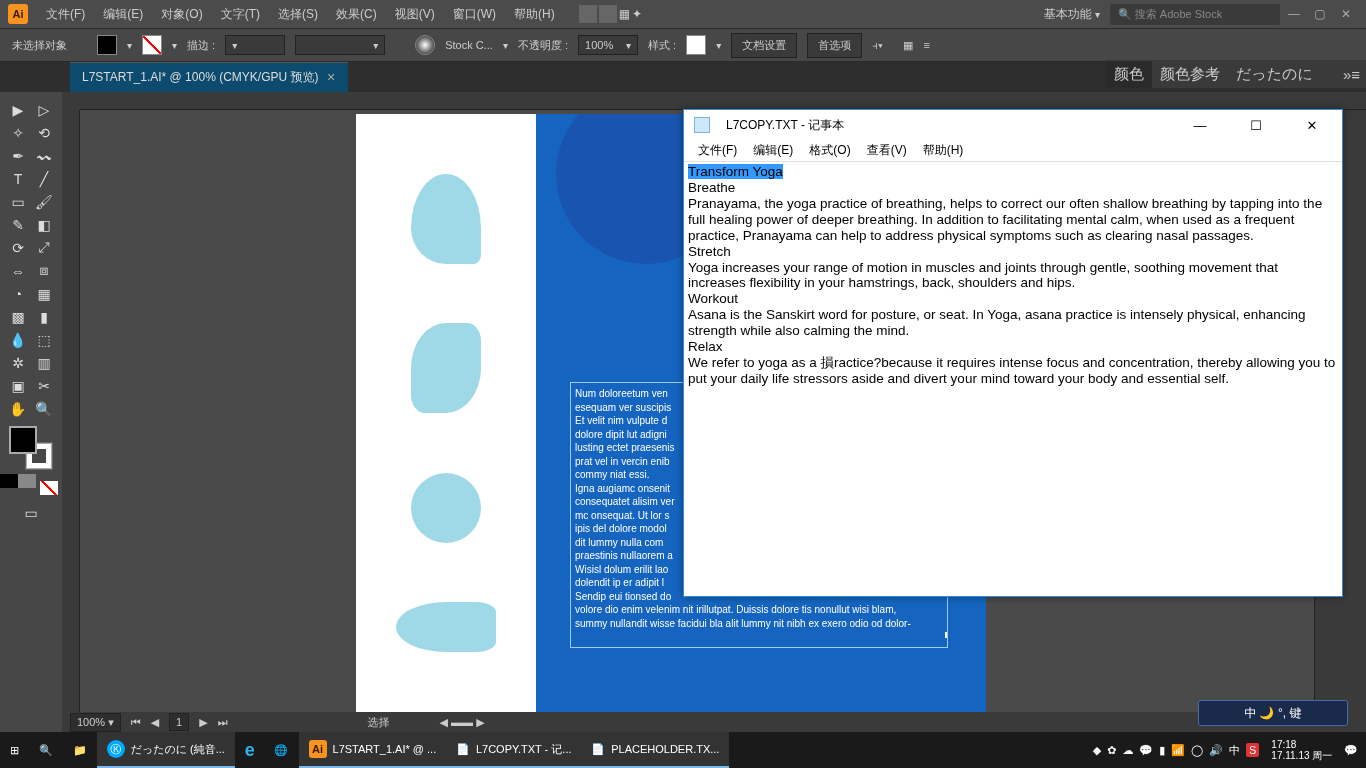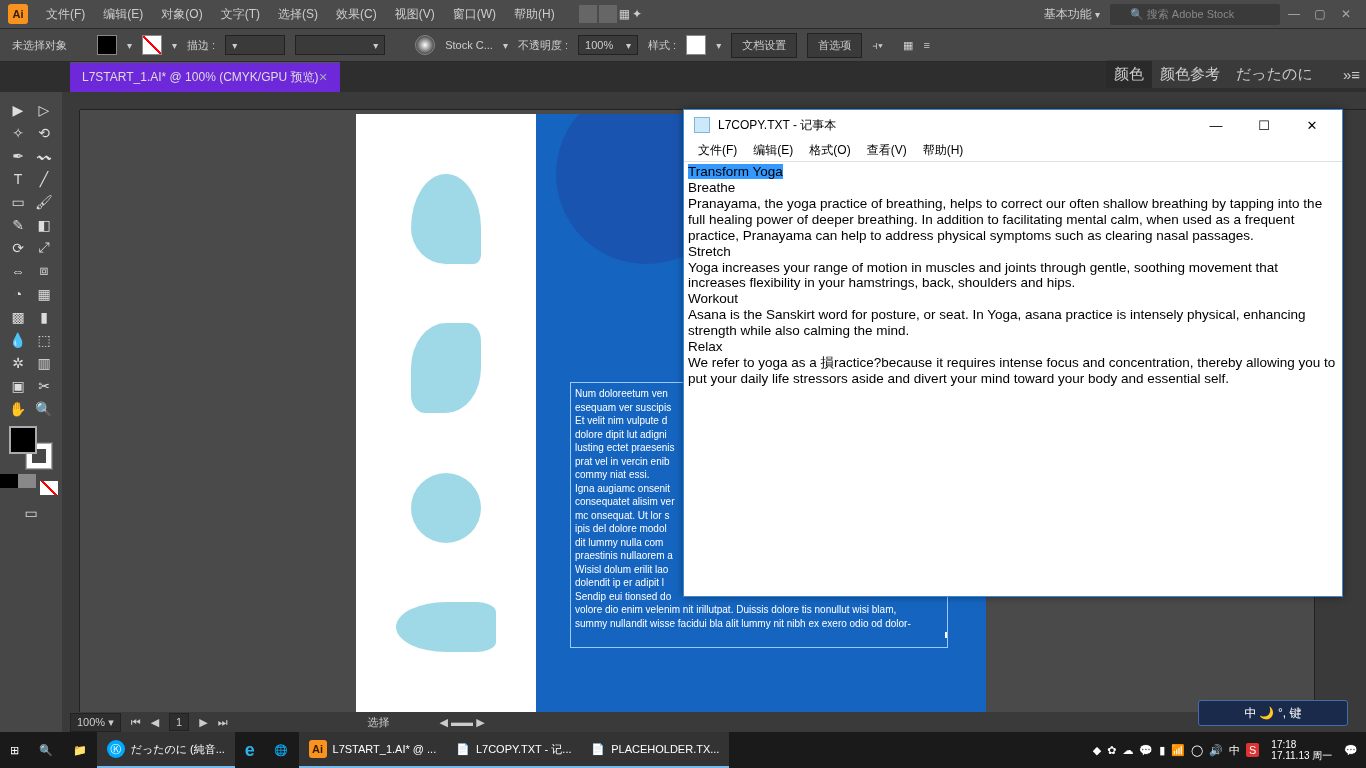--- a/index.html
+++ b/index.html
@@ -1,28 +1,28 @@
 <!DOCTYPE html>
 <html><head>
 <meta charset="utf-8">
 <style>
 *{margin:0;padding:0;box-sizing:border-box;font-family:"Microsoft YaHei",Arial,sans-serif;user-select:none}
 body{width:1366px;height:768px;background:#333;overflow:hidden;position:relative}
 .menubar{height:28px;background:#4b4b4b;display:flex;align-items:center;padding:0 8px;color:#ccc;font-size:12px;gap:2px}
 .menubar .logo{width:20px;height:20px;background:#f7931e;color:#3a1a00;font-weight:bold;display:flex;align-items:center;justify-content:center;border-radius:3px;margin-right:8px;font-size:11px}
 .menubar .mitem{padding:4px 8px;cursor:pointer}
 .menubar .spacer{flex:1}
-.menubar .search{background:#3a3a3a;padding:3px 20px;width:170px;color:#888;font-size:11px;border-radius:2px}
+.menubar .search{background:#3a3a3a;padding:3px 8px;width:170px;color:#888;font-size:11px;border-radius:2px}
 .menubar .winbtn{width:24px;height:18px;display:flex;align-items:center;justify-content:center;color:#aaa}
 .optbar{height:34px;background:#474747;display:flex;align-items:center;padding:0 12px;color:#ccc;font-size:11px;gap:10px;border-top:1px solid #2a2a2a;border-bottom:1px solid #2a2a2a}
 .optbar .swatch{width:20px;height:20px;border:1px solid #888}
 .optbar .drop{background:#3a3a3a;padding:3px 6px;border:1px solid #222;min-width:60px;display:flex;align-items:center;gap:4px}
 .optbar .btn{background:#3a3a3a;padding:4px 10px;border:1px solid #222}
 .tabbar{height:30px;background:#2e2e2e;display:flex;align-items:flex-end;padding-left:70px}
-.tabbar .tab{background:#6d28d9;color:#ddd;font-size:12px;padding:6px 12px;display:flex;align-items:center;border-top:1px solid #555}
+.tabbar .tab{background:#0c4a6e;color:#ddd;font-size:12px;padding:6px 12px;display:flex;align-items:center;gap:8px;border-top:1px solid #555}
 .tabbar .tab .x{color:#aaa;font-size:11px}
 .workbody{display:flex;height:640px}
 .toolbar{width:62px;background:#474747;display:flex;flex-direction:column;align-items:center;padding-top:6px}
 .toolbar .trow{display:flex}
 .toolbar .tool{width:26px;height:23px;display:flex;align-items:center;justify-content:center;color:#ddd;font-size:14px;cursor:pointer}
 .toolbar .colorblk{margin-top:6px;position:relative;width:44px;height:44px}
 .toolbar .colorblk .fillc{position:absolute;top:0;left:0;width:28px;height:28px;background:#000;border:2px solid #aaa}
 .toolbar .colorblk .strokec{position:absolute;bottom:0;right:0;width:28px;height:28px;background:#fff;border:2px solid #aaa}
 .toolbar .strokec::after{content:"";position:absolute;top:5px;left:5px;right:5px;bottom:5px;background:#474747}
 .toolbar .strokec::before{content:"";position:absolute;top:-2px;left:-2px;right:-2px;bottom:-2px;border:1px solid #666}
@@ -44,21 +44,21 @@
 .lorembox .marker{position:absolute;right:-5px;bottom:8px;width:8px;height:8px;background:#fff;border:1px solid #1565c0}
 .rightpanels{width:52px;background:#3a3a3a;border-left:1px solid #222}
 .panel-header{position:absolute;right:0;top:60px;height:28px;background:#3a3a3a;color:#ccc;font-size:15px;display:flex;align-items:center;width:260px;z-index:5}
 .panel-header span{padding:4px 8px}
 .panel-header .active{background:#2a2a2a}
 .statusbar{height:20px;background:#3a3a3a;display:flex;align-items:center;color:#ccc;font-size:11px;padding:0 8px;gap:10px}
 .statusbar .drop2{background:#2e2e2e;padding:2px 6px;border:1px solid #222}
 
 
 .notepad{position:absolute;left:683px;top:109px;width:660px;height:488px;background:#fff;border:1px solid #3a88d6;display:flex;flex-direction:column;z-index:100;box-shadow:0 0 8px rgba(0,0,0,0.4)}
-.np-title{height:30px;display:flex;align-items:center;padding:0 10px;font-size:12px;gap:8px}
+.np-title{height:30px;display:flex;align-items:center;padding:0 10px;font-size:12px;gap:16px}
 .np-title .npicon{width:16px;height:16px;background:#cde8f9;border:1px solid #7ab8e0}
 .np-title .spacer{flex:1}
 .np-title .wbtn{width:40px;height:28px;display:flex;align-items:center;justify-content:center;font-size:13px}
 .np-menu{height:22px;display:flex;align-items:center;padding:0 6px;font-size:12px;border-bottom:1px solid #e0e0e0}
 .np-menu span{padding:2px 8px}
 .np-body{flex:1;padding:2px 4px;font-family:"SimSun","NSimSun",monospace;font-size:13.5px;line-height:1.18;overflow:hidden;white-space:pre-wrap;word-break:break-word}
 .np-body .sel{background:#3399ff;color:#000000}
 
 
 .imebar{position:absolute;right:18px;bottom:42px;width:150px;height:26px;background:#1a2a4a;border:1px solid #4a6aaa;border-radius:3px;color:#fff;font-size:12px;display:flex;align-items:center;justify-content:center;gap:6px}

